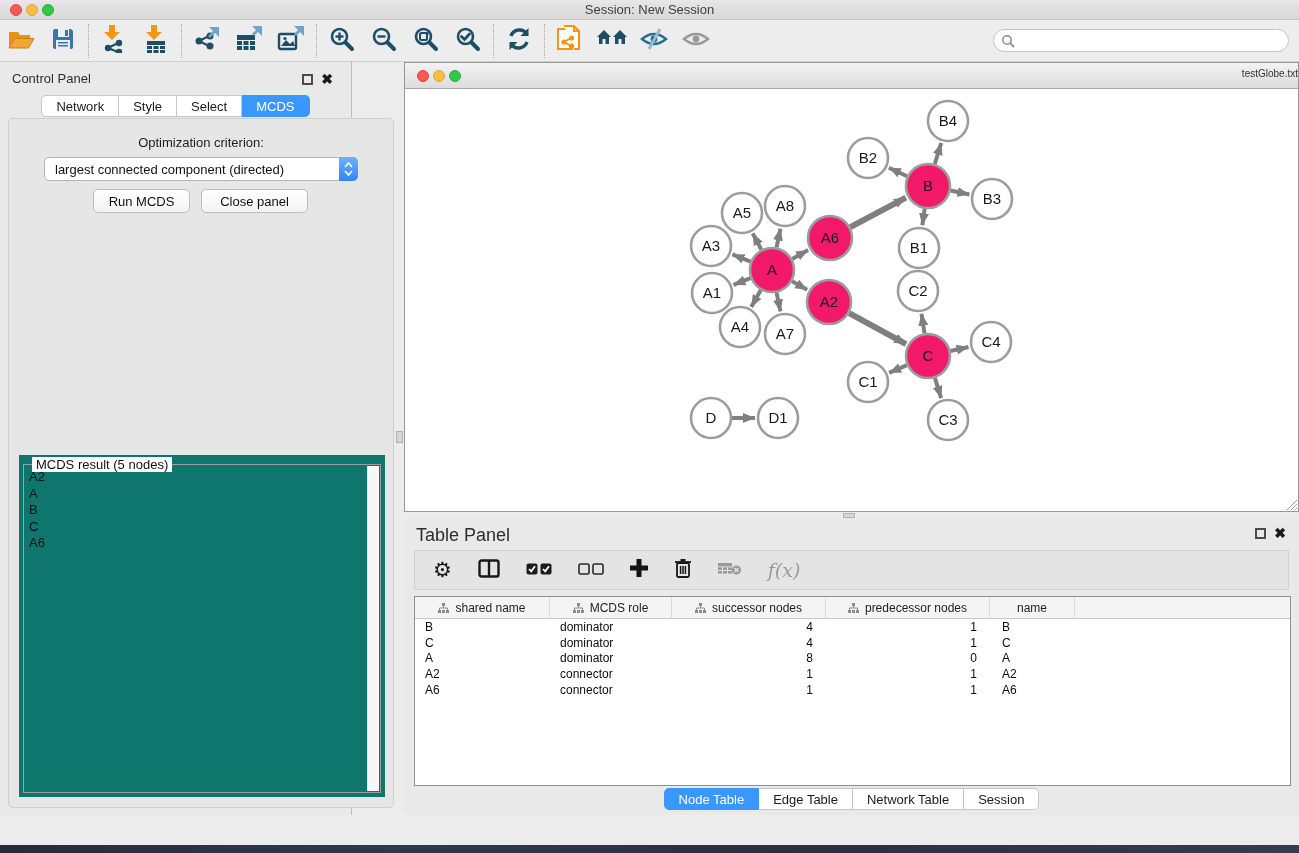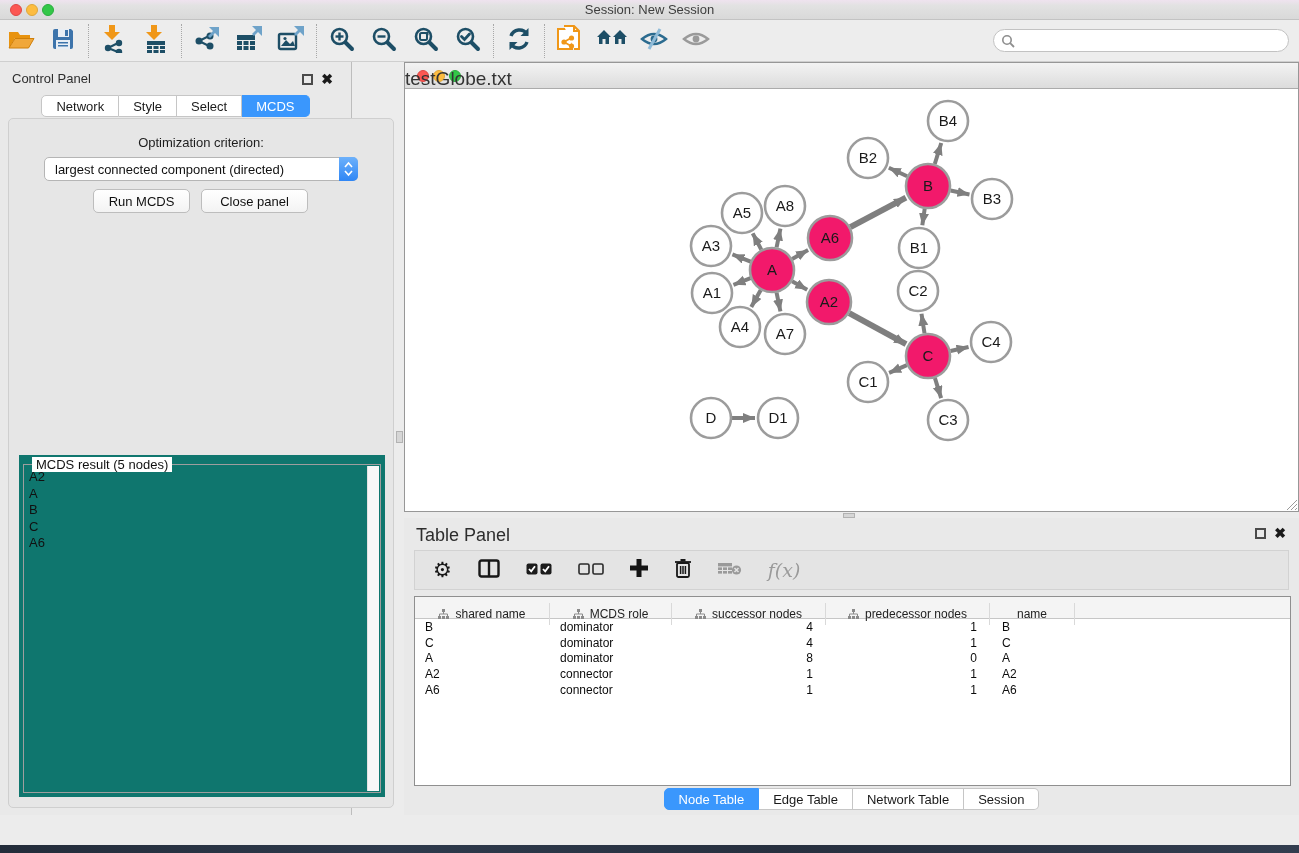--- a/index.html
+++ b/index.html
@@ -60,36 +60,36 @@
   #mcds-list { position:absolute; left:2px; top:4px; bottom:2px; right:14px; overflow:hidden; }
   .mcds-item { font-size:13px; color:#111; line-height:16.5px; padding-left:3px; }
   #mcds-scrollbar { position:absolute; right:1px; top:1px; bottom:1px; width:12px;
     background:#f7f7f7; border-left:1px solid #e3e3e3; }
 
   
   #net-window { position:absolute; left:404px; top:62px; width:895px; height:450px;
     background:#fff; border:1px solid #979797; }
   #net-titlebar { position:absolute; left:0; top:0; right:0; height:26px;
     background:linear-gradient(#f3f3f3,#dcdcdc); border-bottom:1px solid #ababab; }
-  #net-titlebar .title { position:absolute; left:0; right:0; top:5px; text-align:left; font-size:19px; color:#333; }
+  #net-titlebar .title { position:absolute; left:0; right:0; top:5px; text-align:right; font-size:10px; color:#333; }
   #graph-svg { position:absolute; left:0; top:26px; }
   #net-resize { position:absolute; right:1px; bottom:1px; width:13px; height:13px; }
   .split-dot { position:absolute; background:#d6d6d6; border:1px solid #b2b2b2; }
 
   
   #table-panel { position:absolute; left:404px; top:518px; width:895px; height:297px; background:#e9e9e9; }
   #tp-title { position:absolute; left:12px; top:7px; font-size:18px; color:#2d2d2d; }
   #tp-toolbar { position:absolute; left:10px; top:32px; width:875px; height:40px;
     background:#e4e4e4; border:1px solid #d2d2d2; display:flex; align-items:center; gap:26px; padding-left:18px; }
   .tp-btn { display:flex; align-items:center; justify-content:center; }
   #node-table { position:absolute; left:10px; top:78px; width:877px; height:190px;
     background:#fff; border:1px solid #8f8f8f; overflow:hidden; }
   #tbl-header { display:flex; height:22px; background:#f4f4f4; border-bottom:1px solid #c6c6c6; }
   .th { display:flex; align-items:center; justify-content:center; gap:6px; font-size:12px; color:#222;
-    border-right:1px solid #d9d9d9; height:22px;margin-top:6px; }
+    border-right:1px solid #d9d9d9; height:22px; }
   .th:last-child { border-right:none; }
   .tr { display:flex; height:15.7px; align-items:center; }
   .td { font-size:12px; color:#0c0c0c; white-space:nowrap; overflow:hidden; }
   #tp-tabs { position:absolute; left:0; right:0; top:270px; display:flex; justify-content:center; }
 
   
   #status-bar { position:absolute; left:0; top:815px; width:1299px; height:30px;
     background:#ececec; border-top:1px solid #c6c6c6;margin-top:40px; }
   #list-btn { position:absolute; left:10px; top:6px; width:28px; height:20px;
     background:#f4f4f4; border:1px solid #a8a8a8; display:flex; align-items:center; justify-content:center; }

